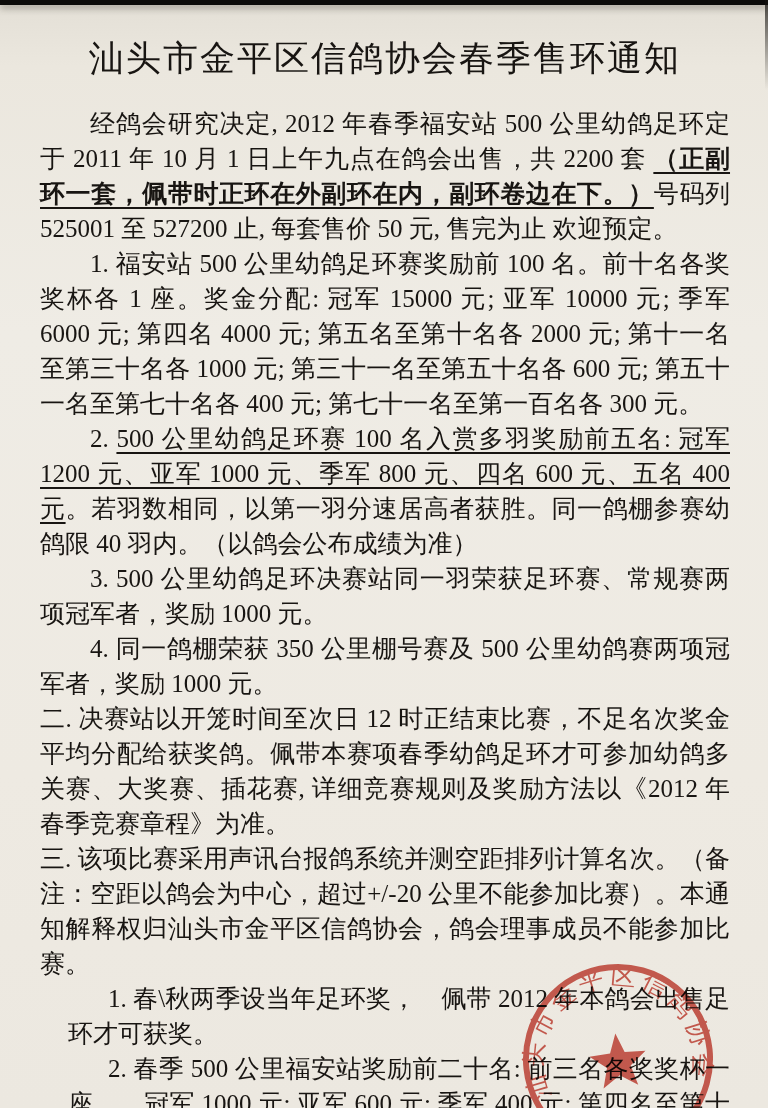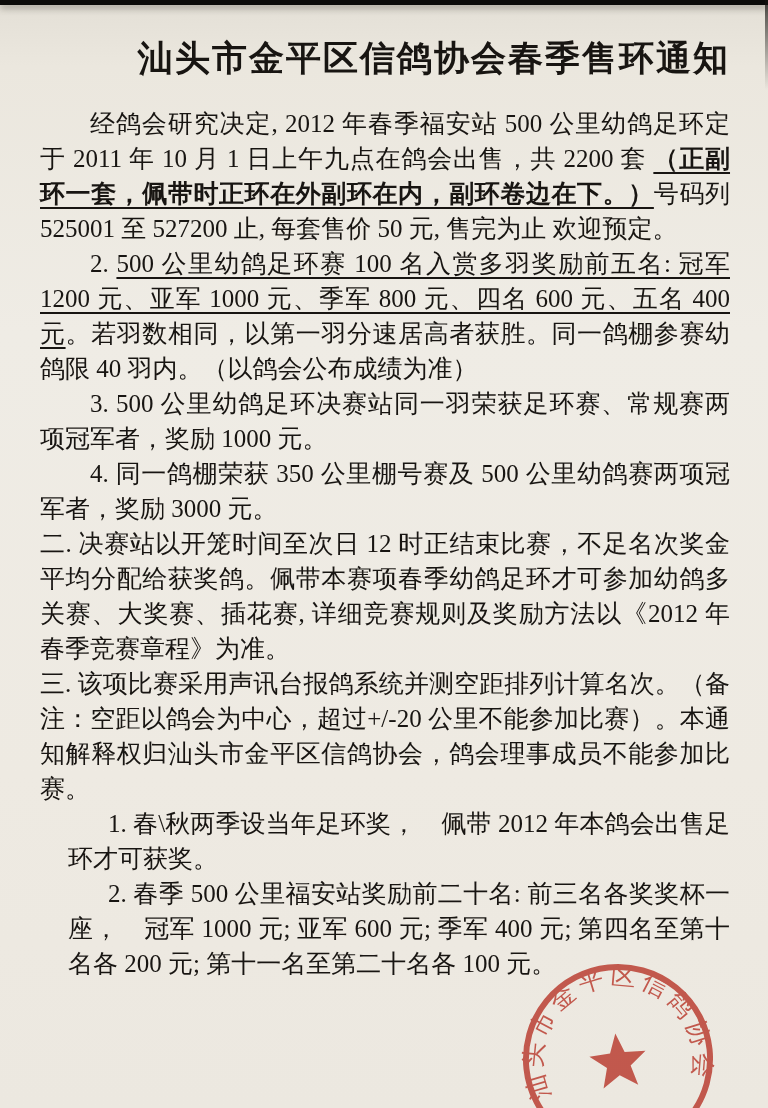--- a/index.html
+++ b/index.html
@@ -22,23 +22,23 @@
   }
   .scan-edge-right{
     position:absolute;top:0;right:0;width:3px;height:90px;
     background:linear-gradient(180deg,rgba(20,18,15,.75),rgba(20,18,15,0));
   }
   .content{
     position:relative;
     padding:36px 38px 0 40px;
   }
   .title{
-    text-align:right;
+    text-align:center;
     font-size:35px;
-    font-weight:bold;
+    font-weight:normal;
     letter-spacing:2px;
     margin:0 0 24px 0;
     line-height:1.3;
   }
   .para{
     margin:0;
     font-size:25px;
     line-height:35px;
     text-align:justify;
     text-justify:inter-ideograph;
@@ -66,23 +66,24 @@
 
 <div class="page">
   <div class="scan-edge-top"></div>
   <div class="scan-edge-right"></div>
 
   <div class="content">
     <h1 class="title">汕头市金平区信鸽协会春季售环通知</h1>
 
     <p class="para indent2"><span>经鸽会研究决定, 2012 年春季福安站 500 公里幼鸽足环定于 2011 年 10 月 1 日上午九点在鸽会出售，共 2200 套 </span><span class="u b">（正副环一套，佩带时正环在外副环在内，副环卷边在下。）</span><span>号码列 525001 至 527200 止, 每套售价 50 元, 售完为止 欢迎预定。</span></p>
 
+    <p class="para indent2">1. 福安站 500 公里幼鸽足环赛奖励前 100 名。前十名各奖奖杯各 1 座。奖金分配: 冠军 15000 元; 亚军 10000 元; 季军 6000 元; 第四名 4000 元; 第五名至第十名各 2000 元; 第十一名至第三十名各 1000 元; 第三十一名至第五十名各 600 元; 第五十一名至第七十名各 400 元; 第七十一名至第一百名各 300 元。</p>
     <p class="para indent2"><span>2. </span><span class="u">500 公里幼鸽足环赛 100 名入赏多羽奖励前五名: 冠军 1200 元、亚军 1000 元、季军 800 元、四名 600 元、五名 400 元</span><span>。若羽数相同，以第一羽分速居高者获胜。同一鸽棚参赛幼鸽限 40 羽内。（以鸽会公布成绩为准）</span></p>
     <p class="para indent2">3. 500 公里幼鸽足环决赛站同一羽荣获足环赛、常规赛两项冠军者，奖励 1000 元。</p>
-    <p class="para indent2">4. 同一鸽棚荣获 350 公里棚号赛及 500 公里幼鸽赛两项冠军者，奖励 3000 元。</p>
+    <p class="para indent2">4. 同一鸽棚荣获 350 公里棚号赛及 500 公里幼鸽赛两项冠军者，奖励 1000 元。</p>
 
     <p class="para">二. 决赛站以开笼时间至次日 12 时正结束比赛，不足名次奖金平均分配给获奖鸽。佩带本赛项春季幼鸽足环才可参加幼鸽多关赛、大奖赛、插花赛, 详细竞赛规则及奖励方法以《2012 年春季竞赛章程》为准。</p>
     <p class="para">三. 该项比赛采用声讯台报鸽系统并测空距排列计算名次。（备注：空距以鸽会为中心，超过+/-20 公里不能参加比赛）。本通知解释权归汕头市金平区信鸽协会，鸽会理事成员不能参加比赛。</p>
 
     <p class="para indent15">1. 春\秋两季设当年足环奖，　佩带 2012 年本鸽会出售足环才可获奖。</p>
     <p class="para indent15">2. 春季 500 公里福安站奖励前二十名: 前三名各奖奖杯一座，　冠军 1000 元; 亚军 600 元; 季军 400 元; 第四名至第十名各 200 元; 第十一名至第二十名各 100 元。</p>
 
   </div>
 
   <svg class="stamp" viewBox="0 0 200 200" xmlns="http://www.w3.org/2000/svg">

